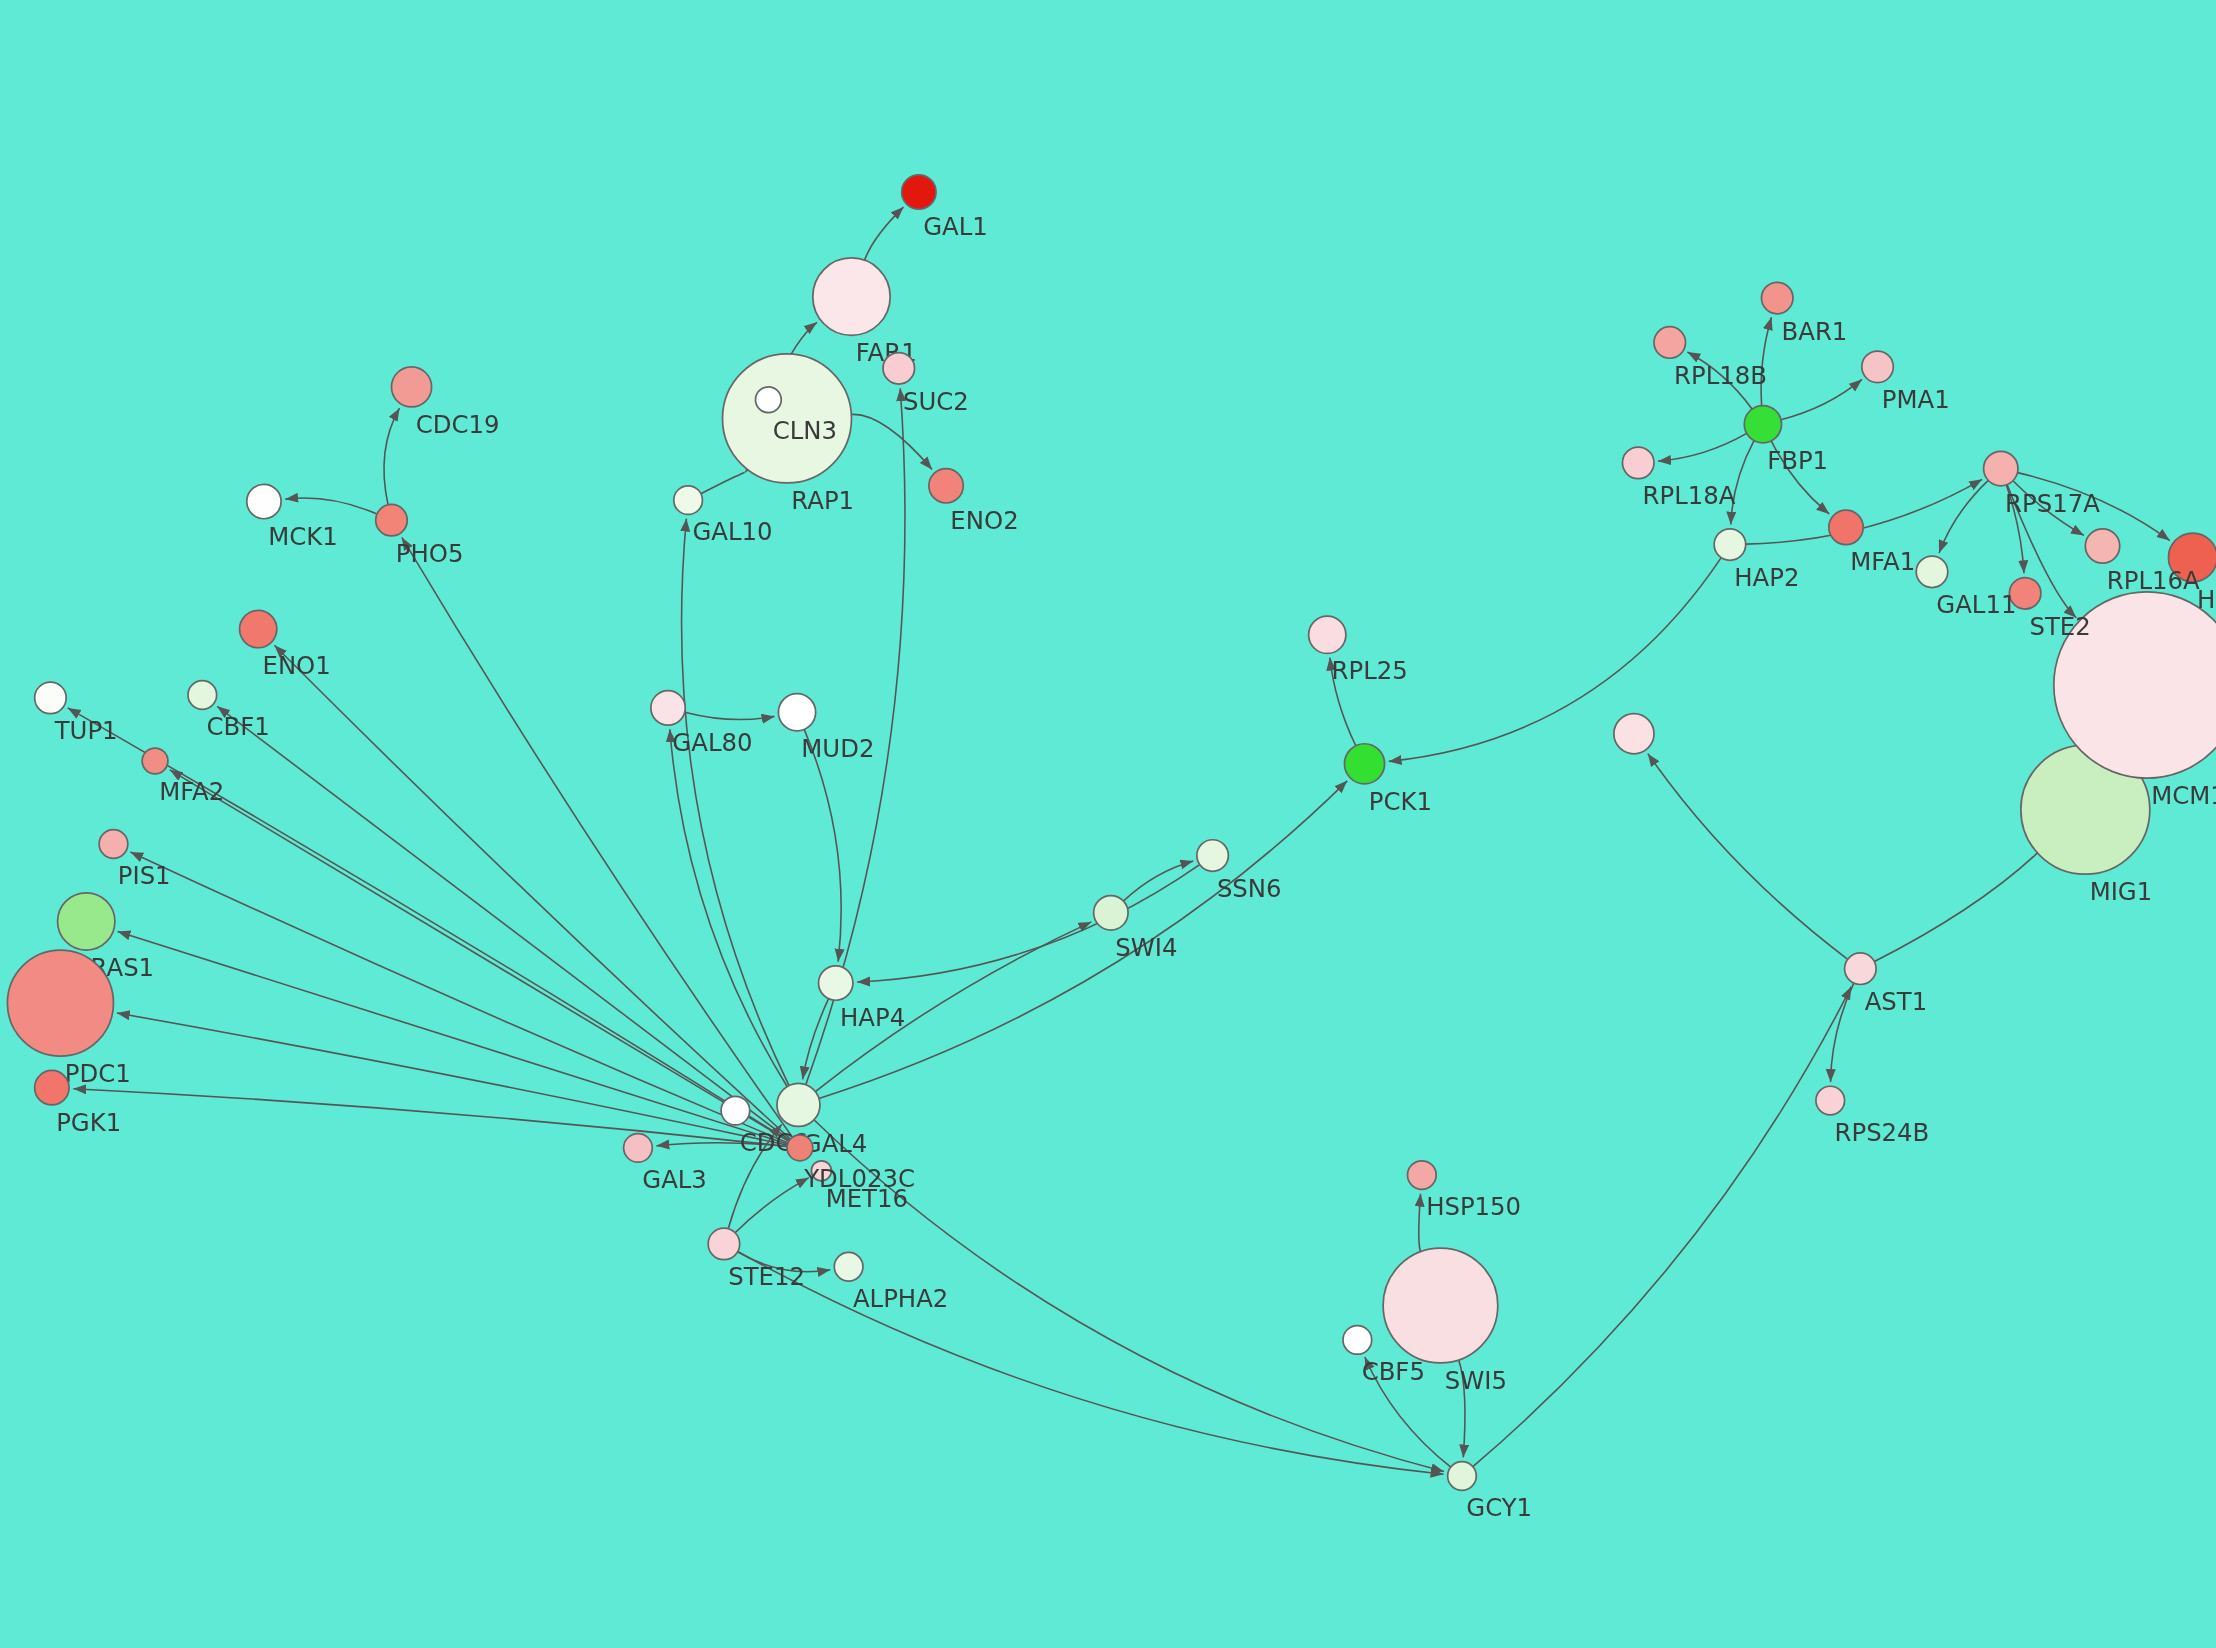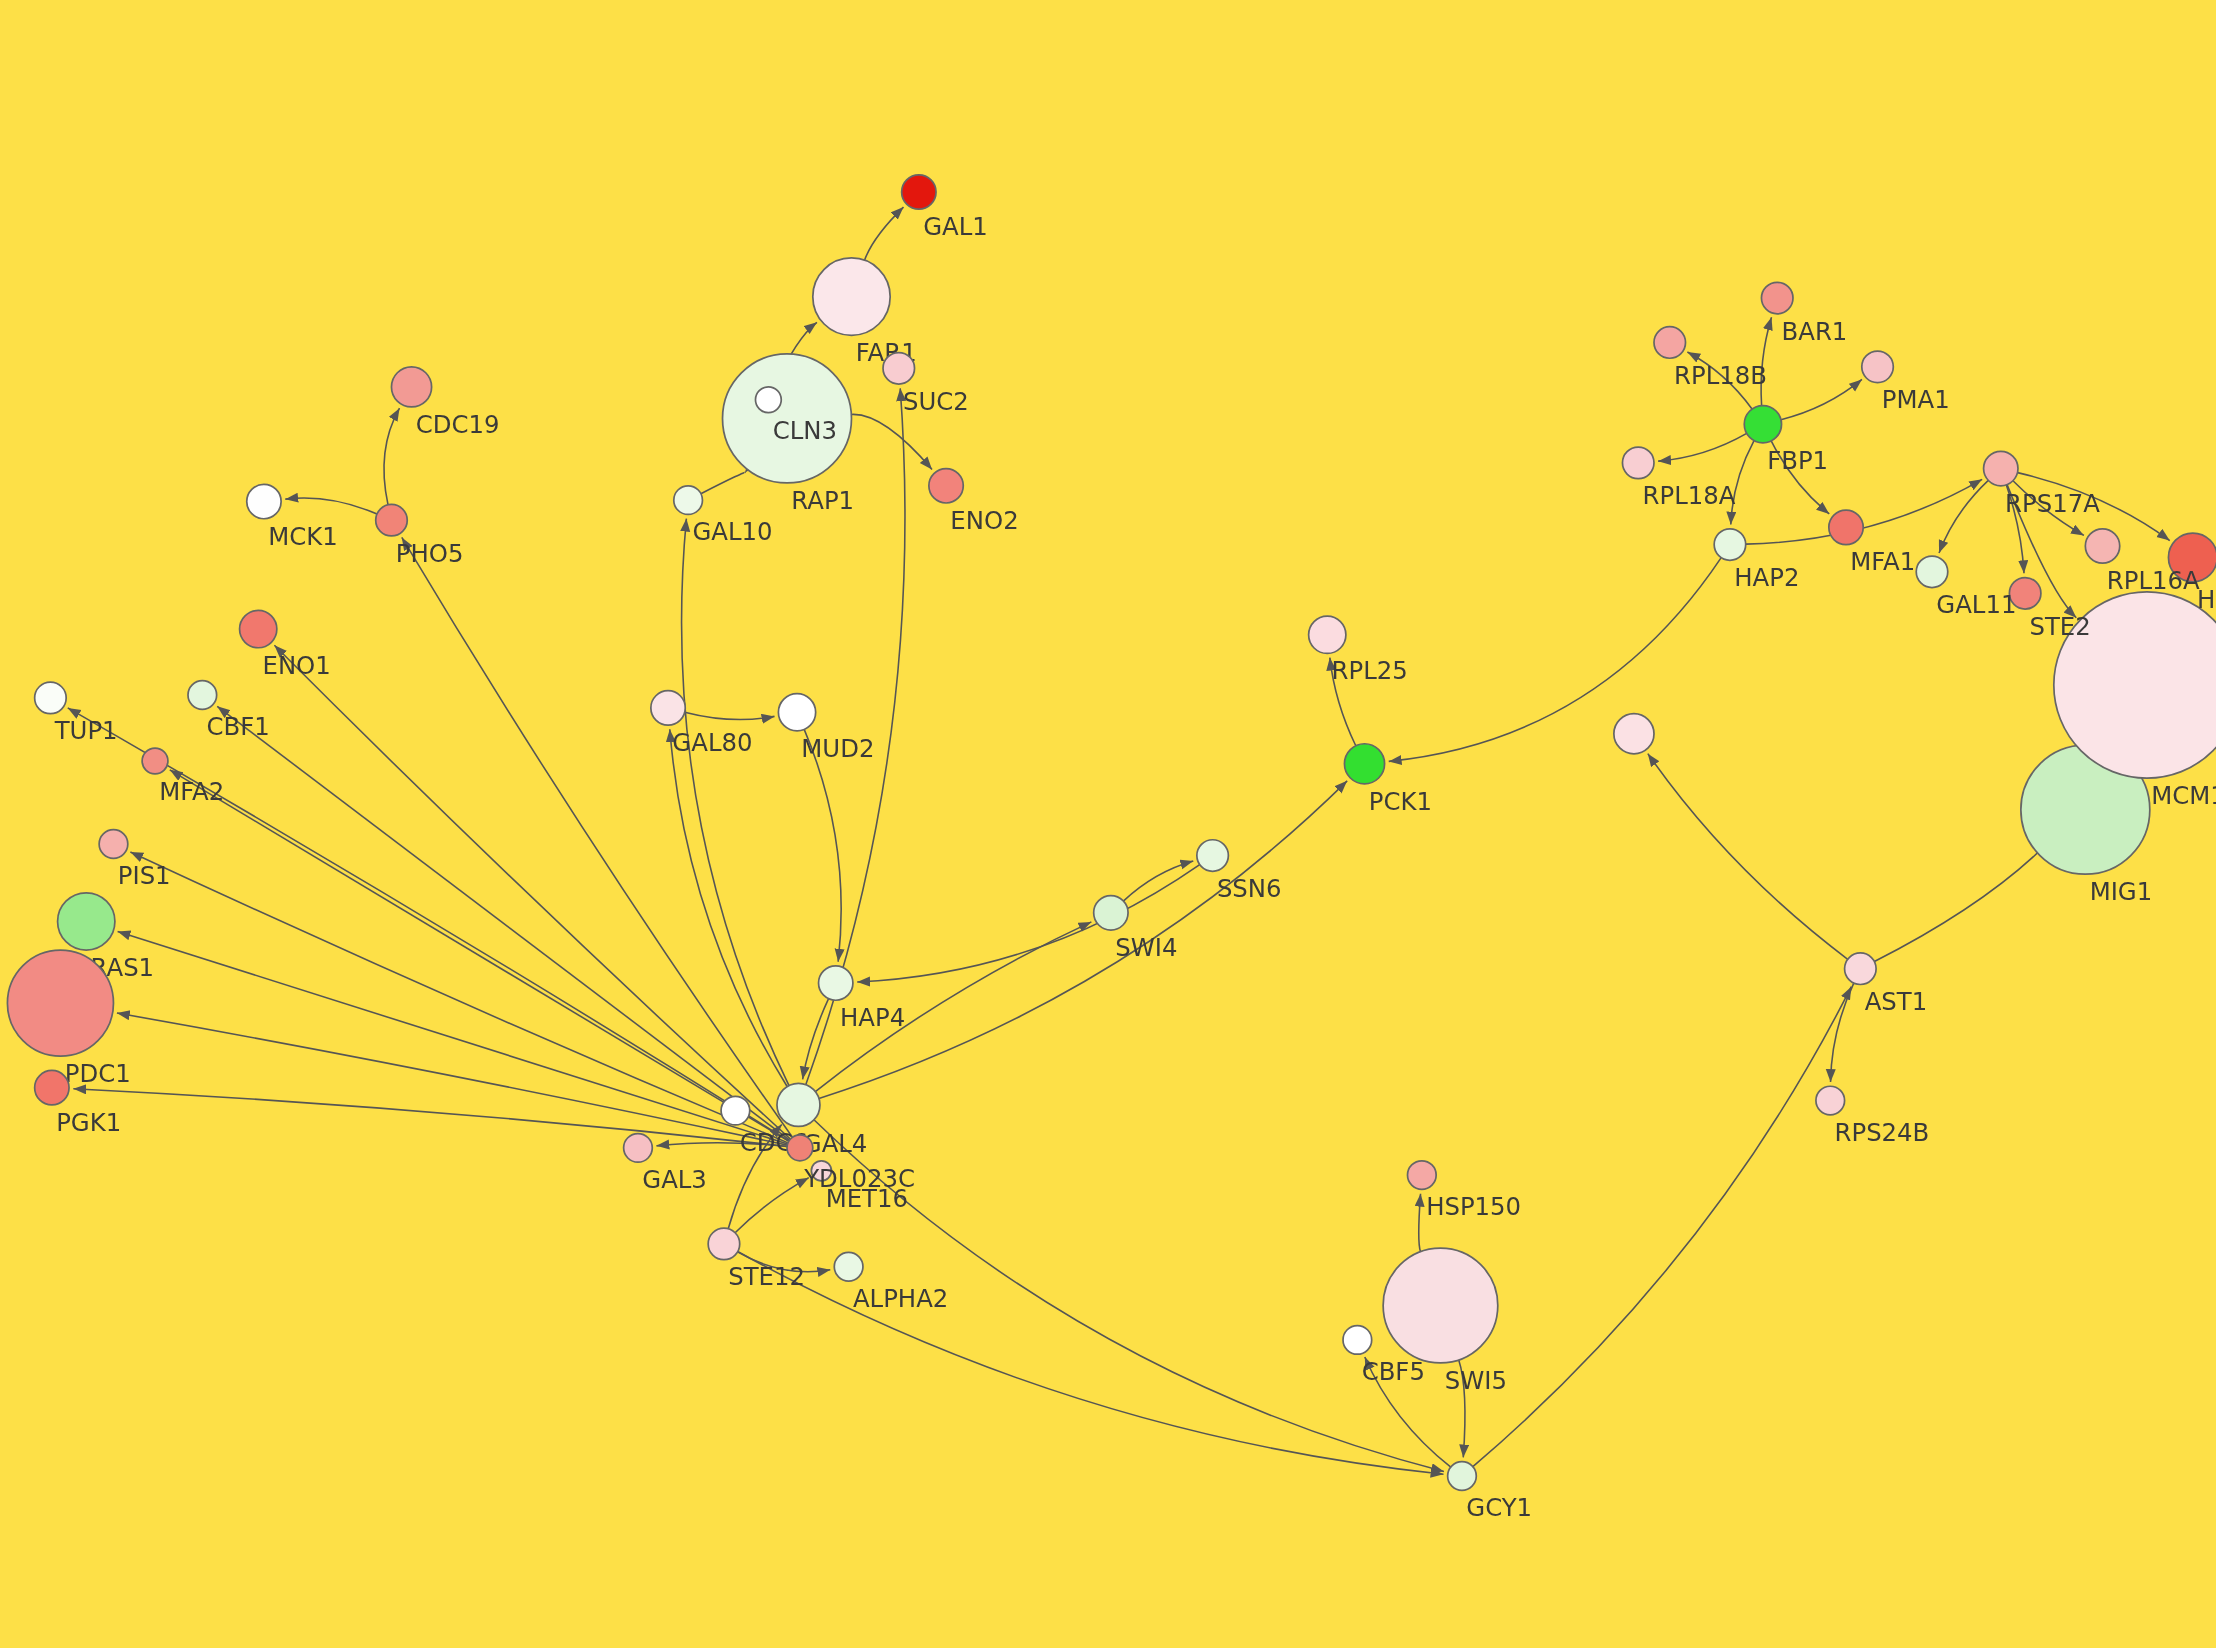--- a/index.html
+++ b/index.html
@@ -1,16 +1,16 @@
 <!DOCTYPE html>
 <html style="font-size:12.4px"><head>
 <meta charset="utf-8">
 <style>
   html,body{margin:0;padding:0;background:#ffffff;}
-  #stage{width:2216px;height:1648px;background:#fde047;position:relative;overflow:hidden;}
+  #stage{width:2216px;height:1648px;background:#5eead4;position:relative;overflow:hidden;}
   svg{display:block;}
   text{font-family:"DejaVu Sans","Liberation Sans",sans-serif;font-size:17px;}
 </style>
 </head>
 <body>
 
 <div id="stage">
   <svg id="net" width="2216" height="1648" viewBox="0 0 1546 1150" xmlns="http://www.w3.org/2000/svg">
     <defs>
       <marker id="arrow" markerUnits="userSpaceOnUse" markerWidth="12" markerHeight="10" refX="9" refY="3.5" orient="auto">

